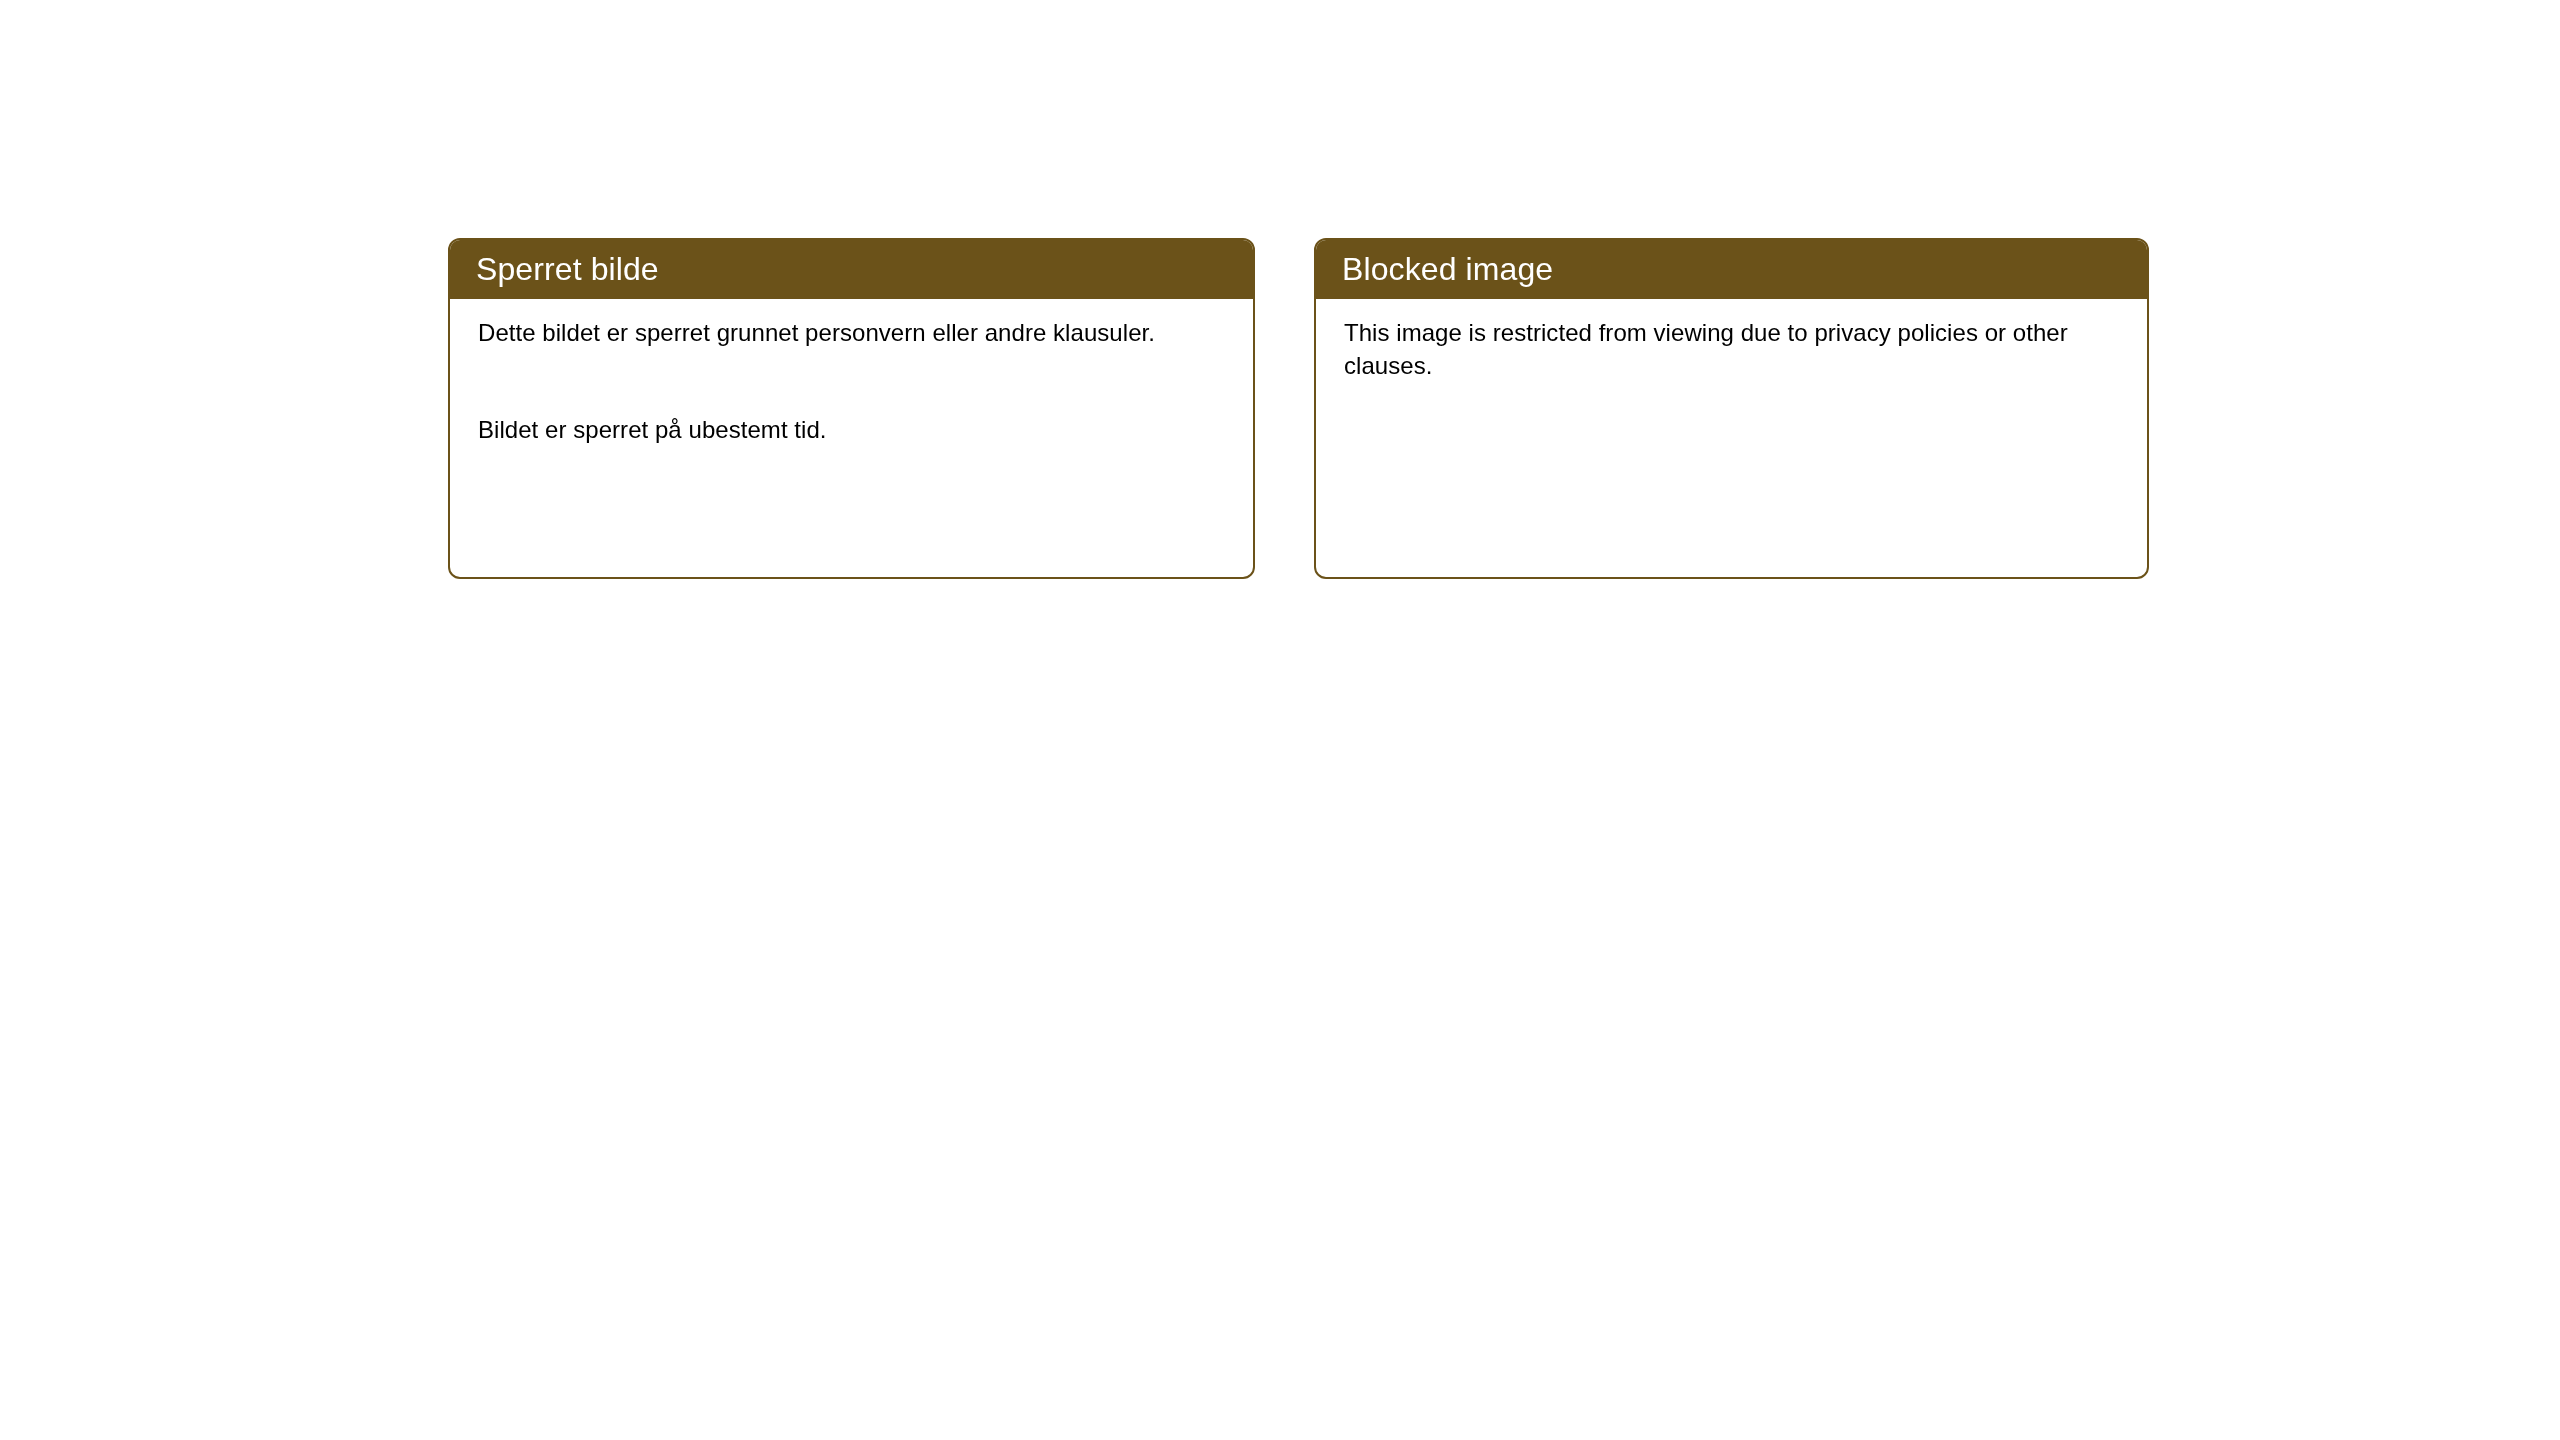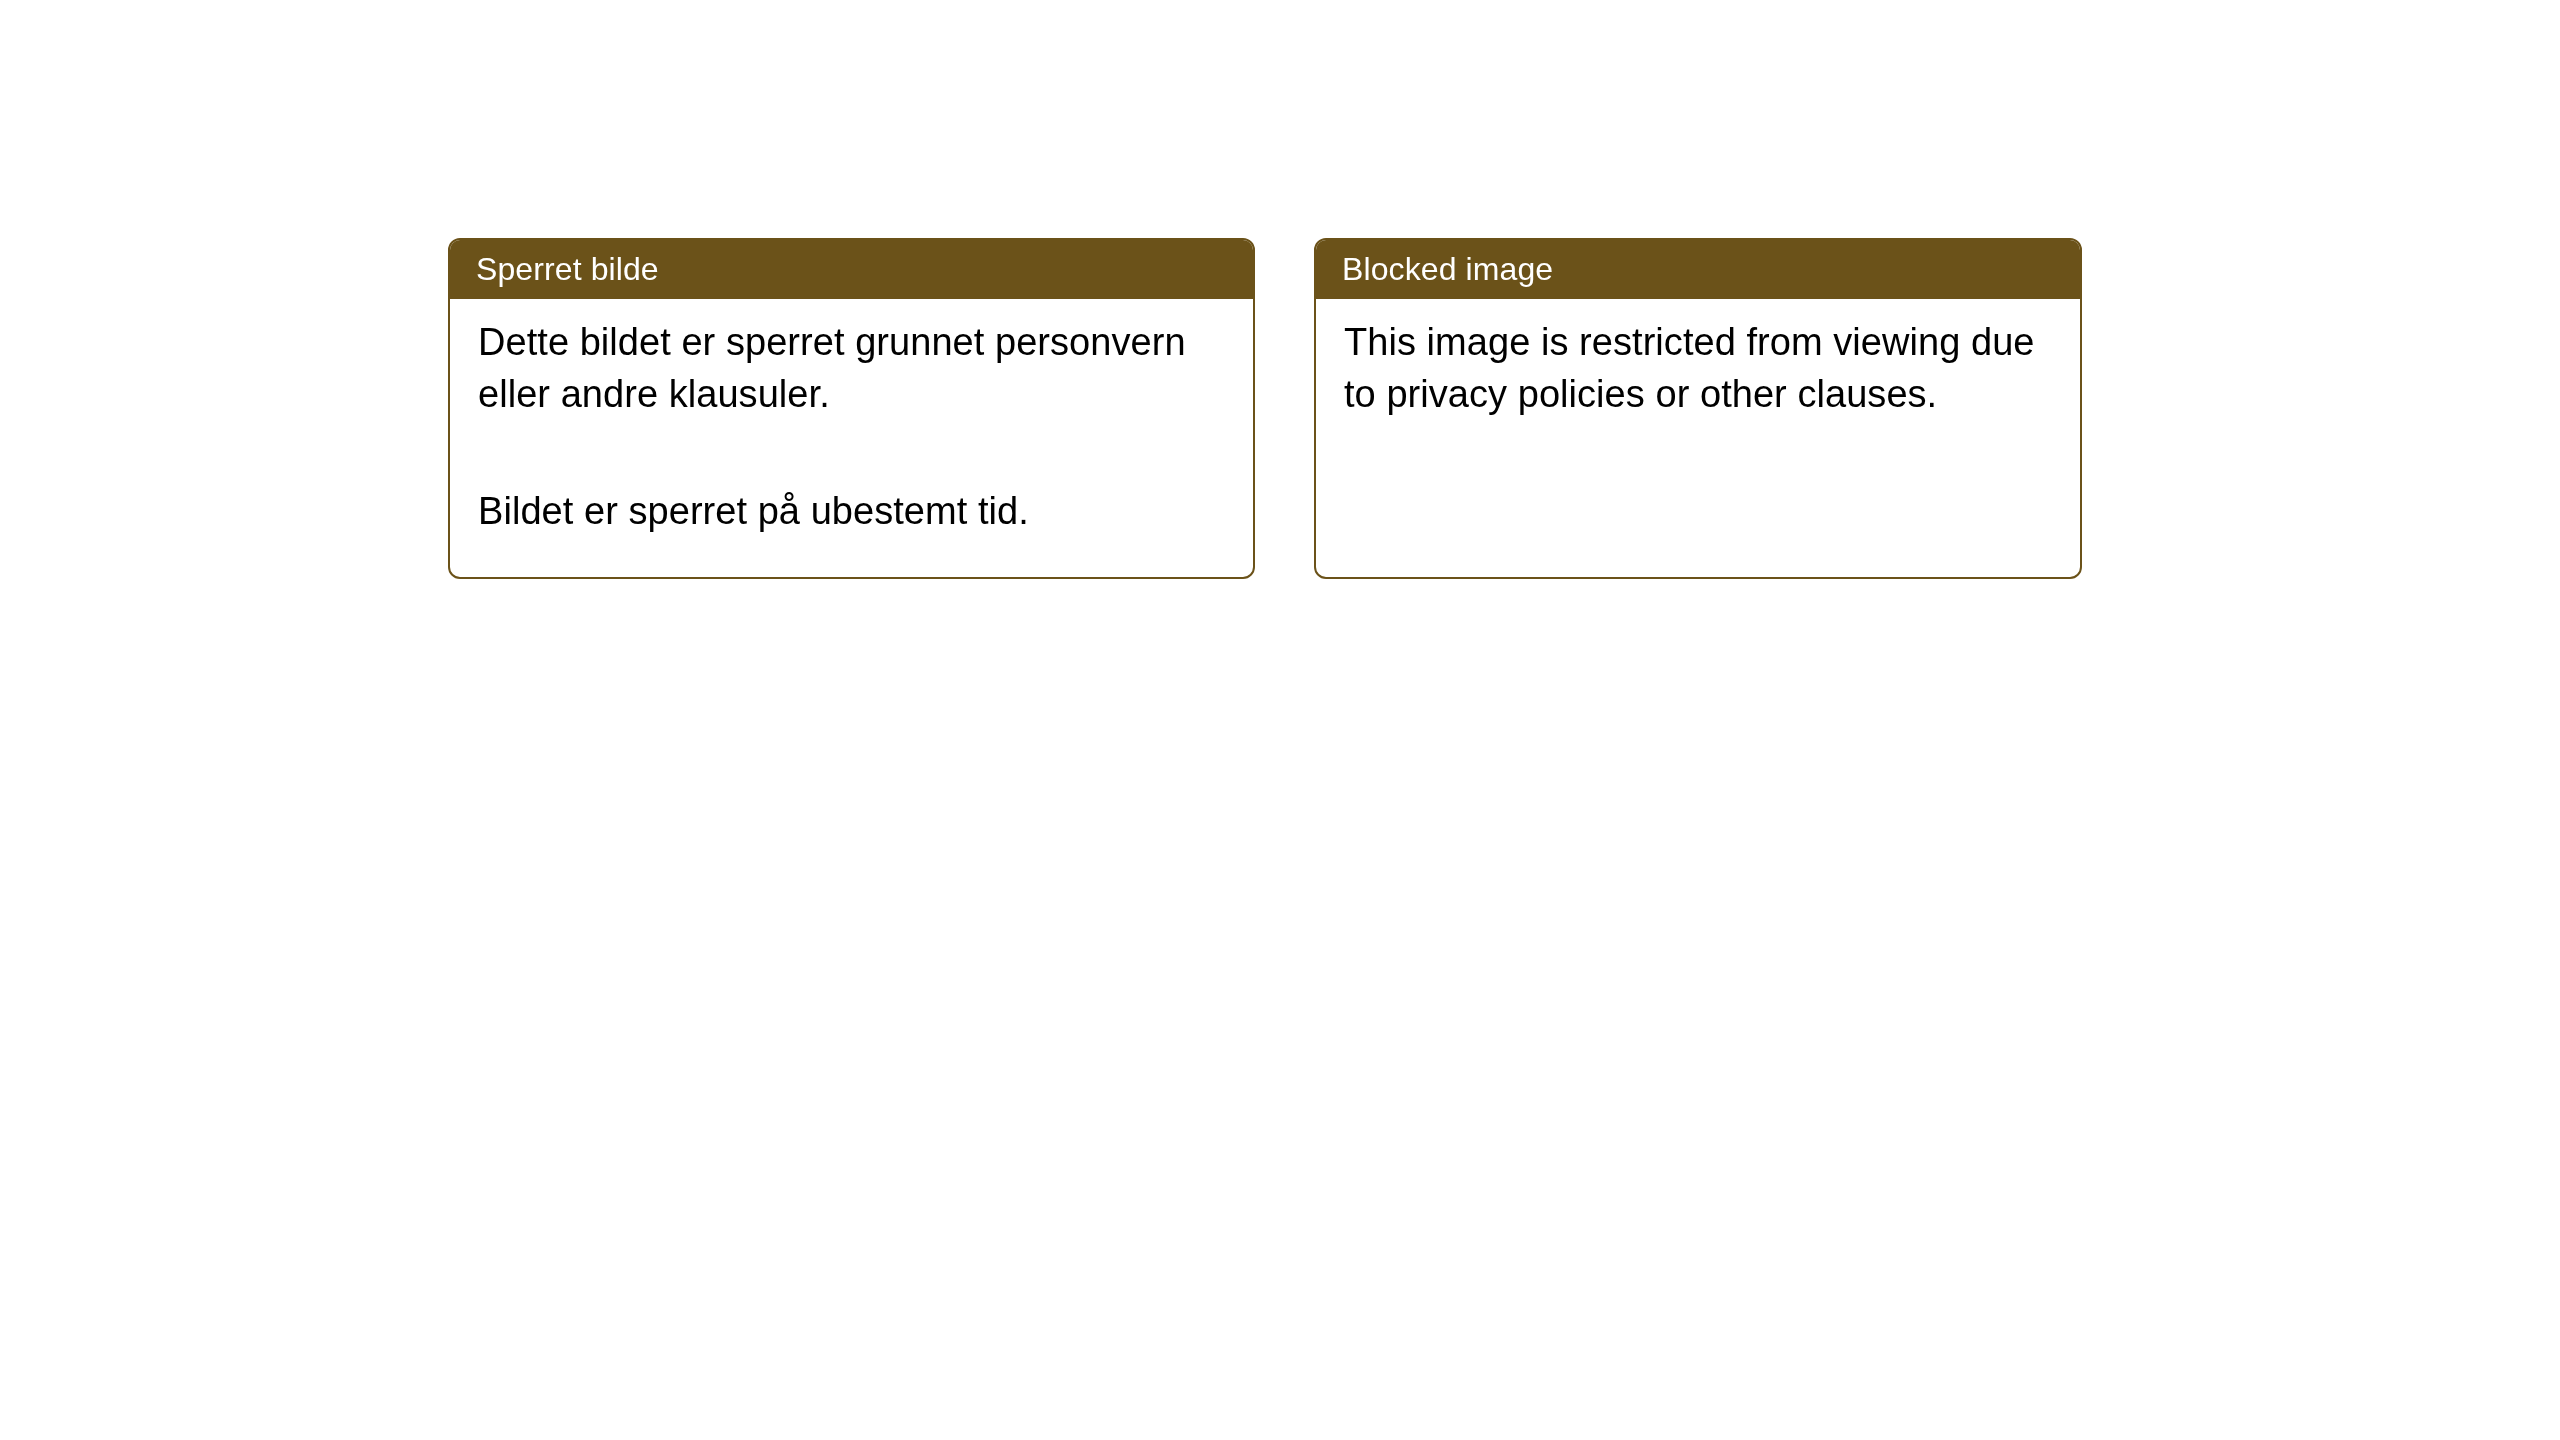--- a/index.html
+++ b/index.html
@@ -35,21 +35,21 @@
     height: 341px;
     display: flex;
     flex-direction: column;
   }
 
   .notice-card.card-no {
     width: 807px;
   }
 
   .notice-card.card-en {
-    width: 768px;
+    width: 835px;
   }
 
   .card-header {
     background: #6b5219;
     color: #ffffff;
     font-size: 32px;
     line-height: 1;
     font-weight: 400;
     padding: 13px 0 14px 26px;
     letter-spacing: 0.1px;
@@ -58,21 +58,21 @@
 
   .card-body {
     flex: 1 1 auto;
     padding: 17px 24px 0 28px;
     box-sizing: border-box;
   }
 
   .card-body p {
     margin: 0;
     color: #000000;
-    font-size: 38px;
+    font-size: 24px;
     line-height: 1.38;
     letter-spacing: 0.05px;
   }
 
   .card-body p.second-paragraph {
     margin-top: 64px;
   }
 </style>
 </head>
 <body>

